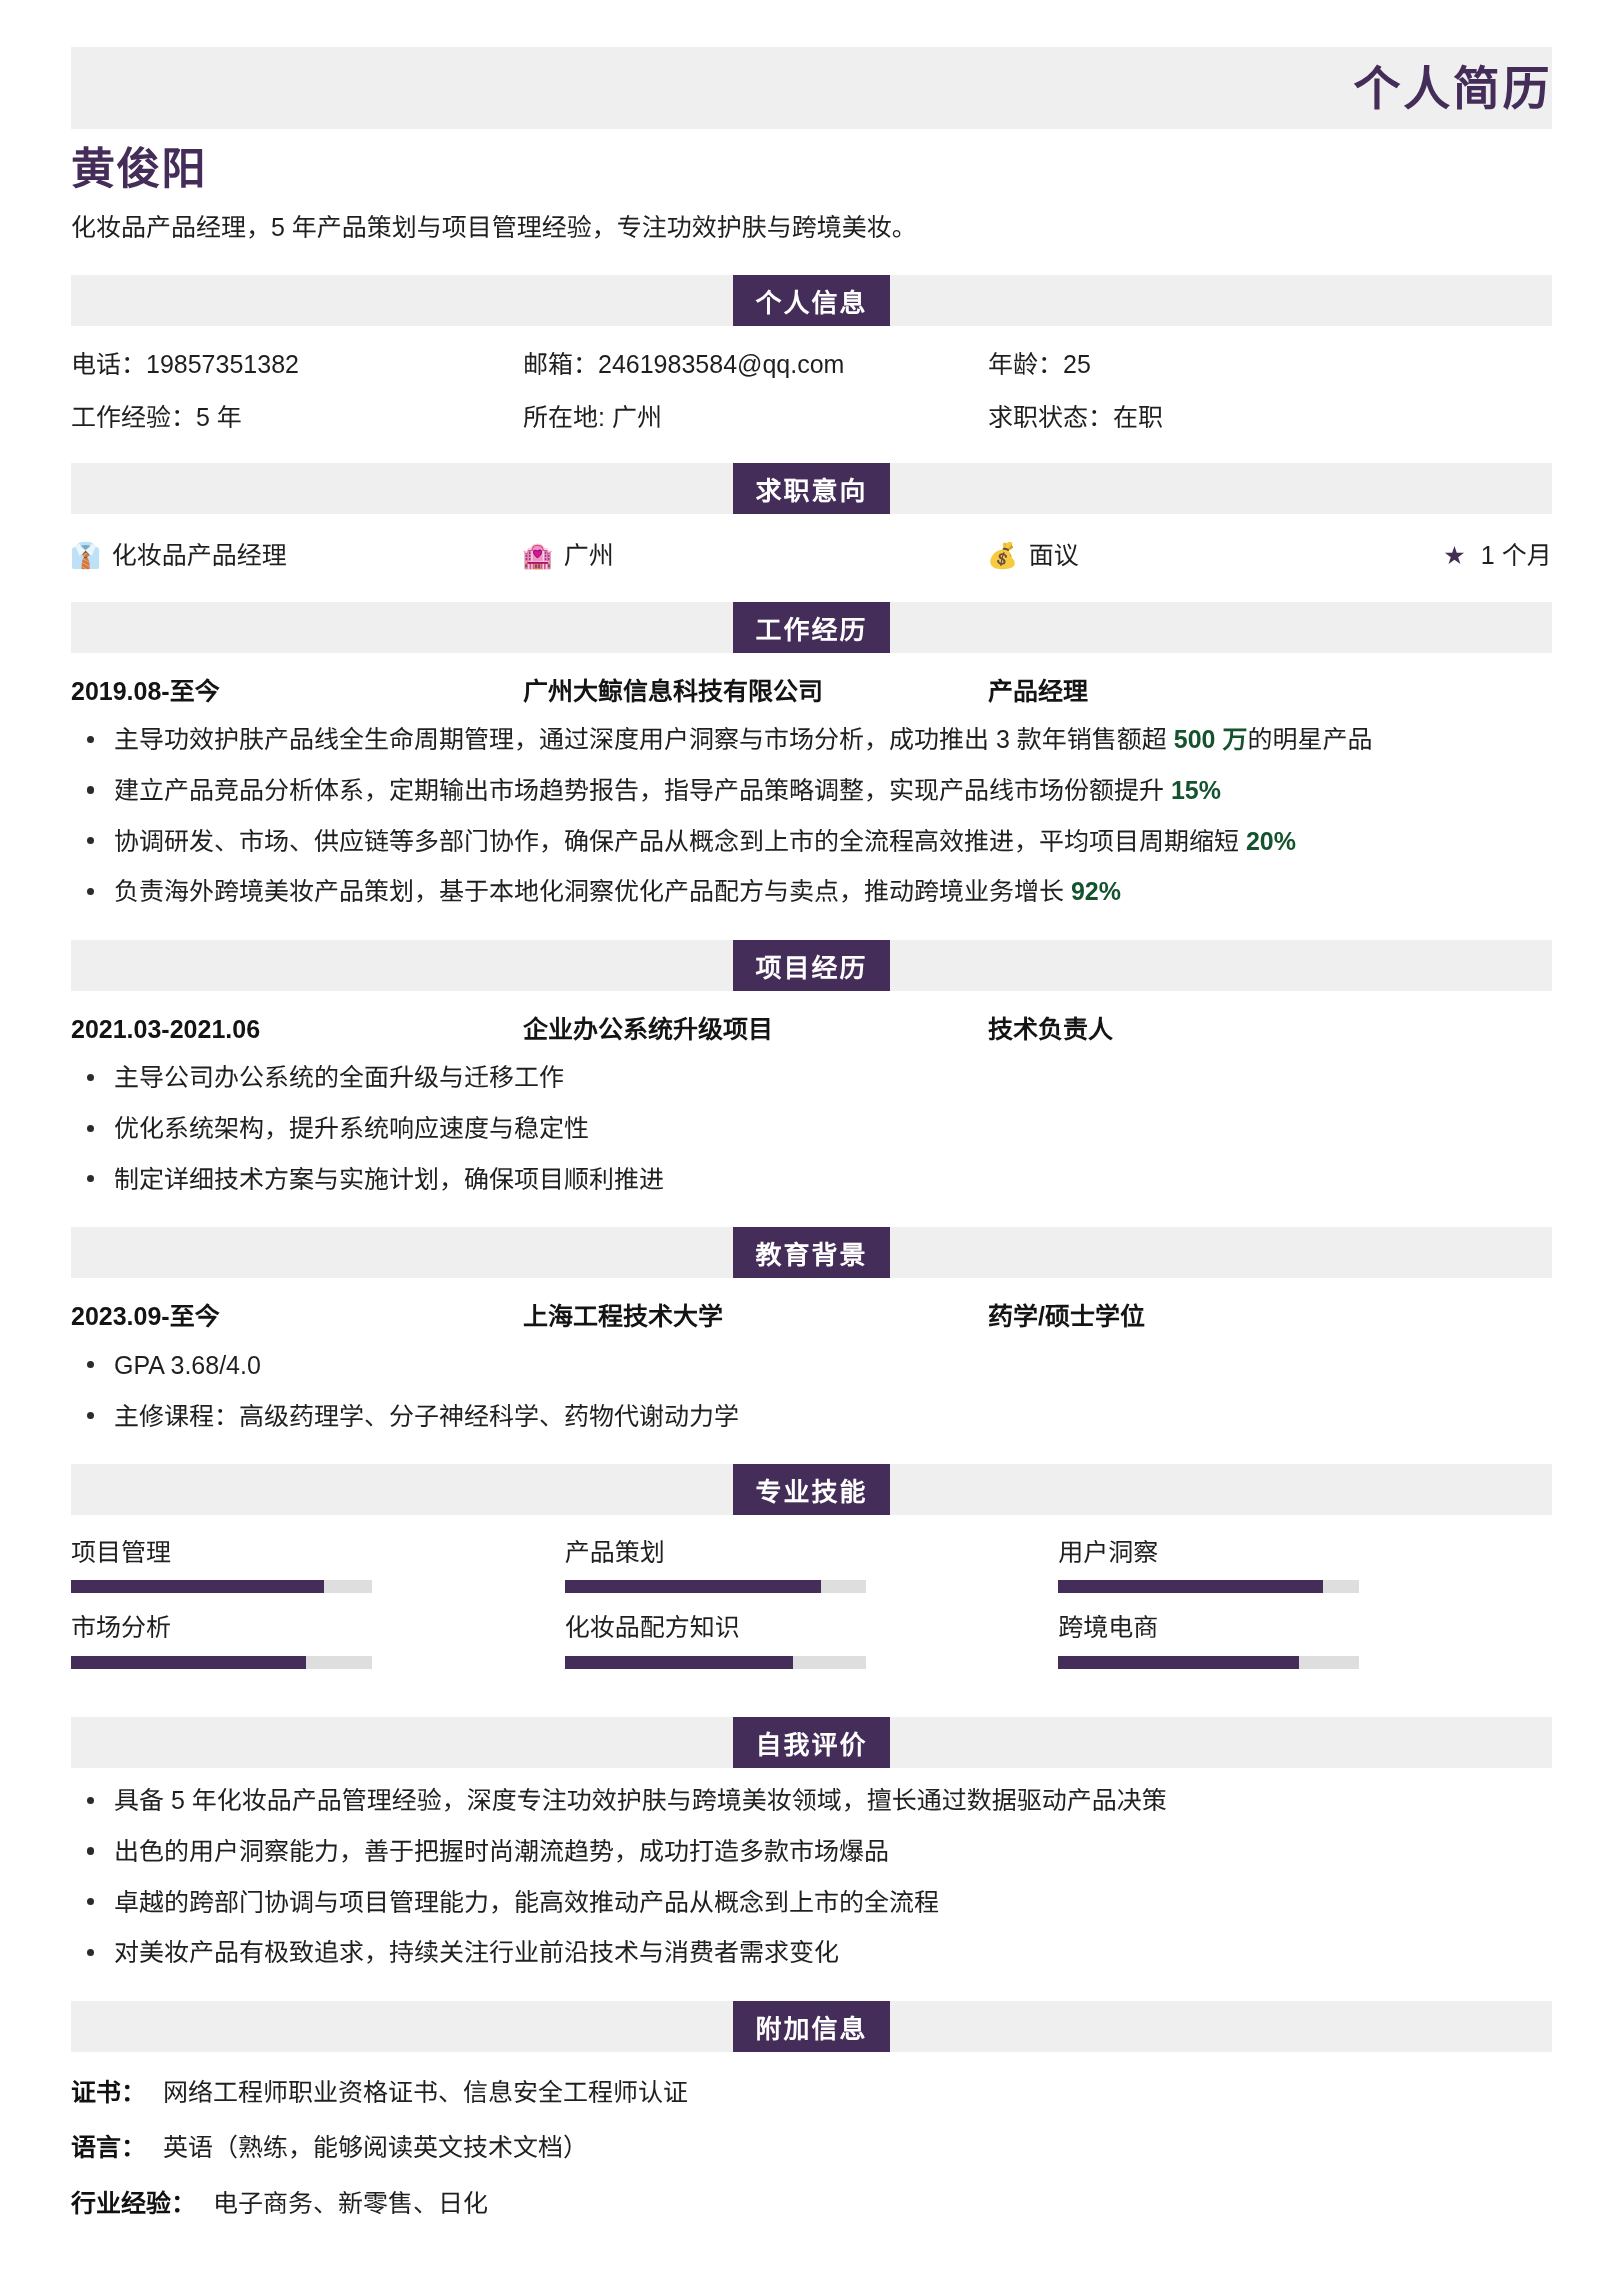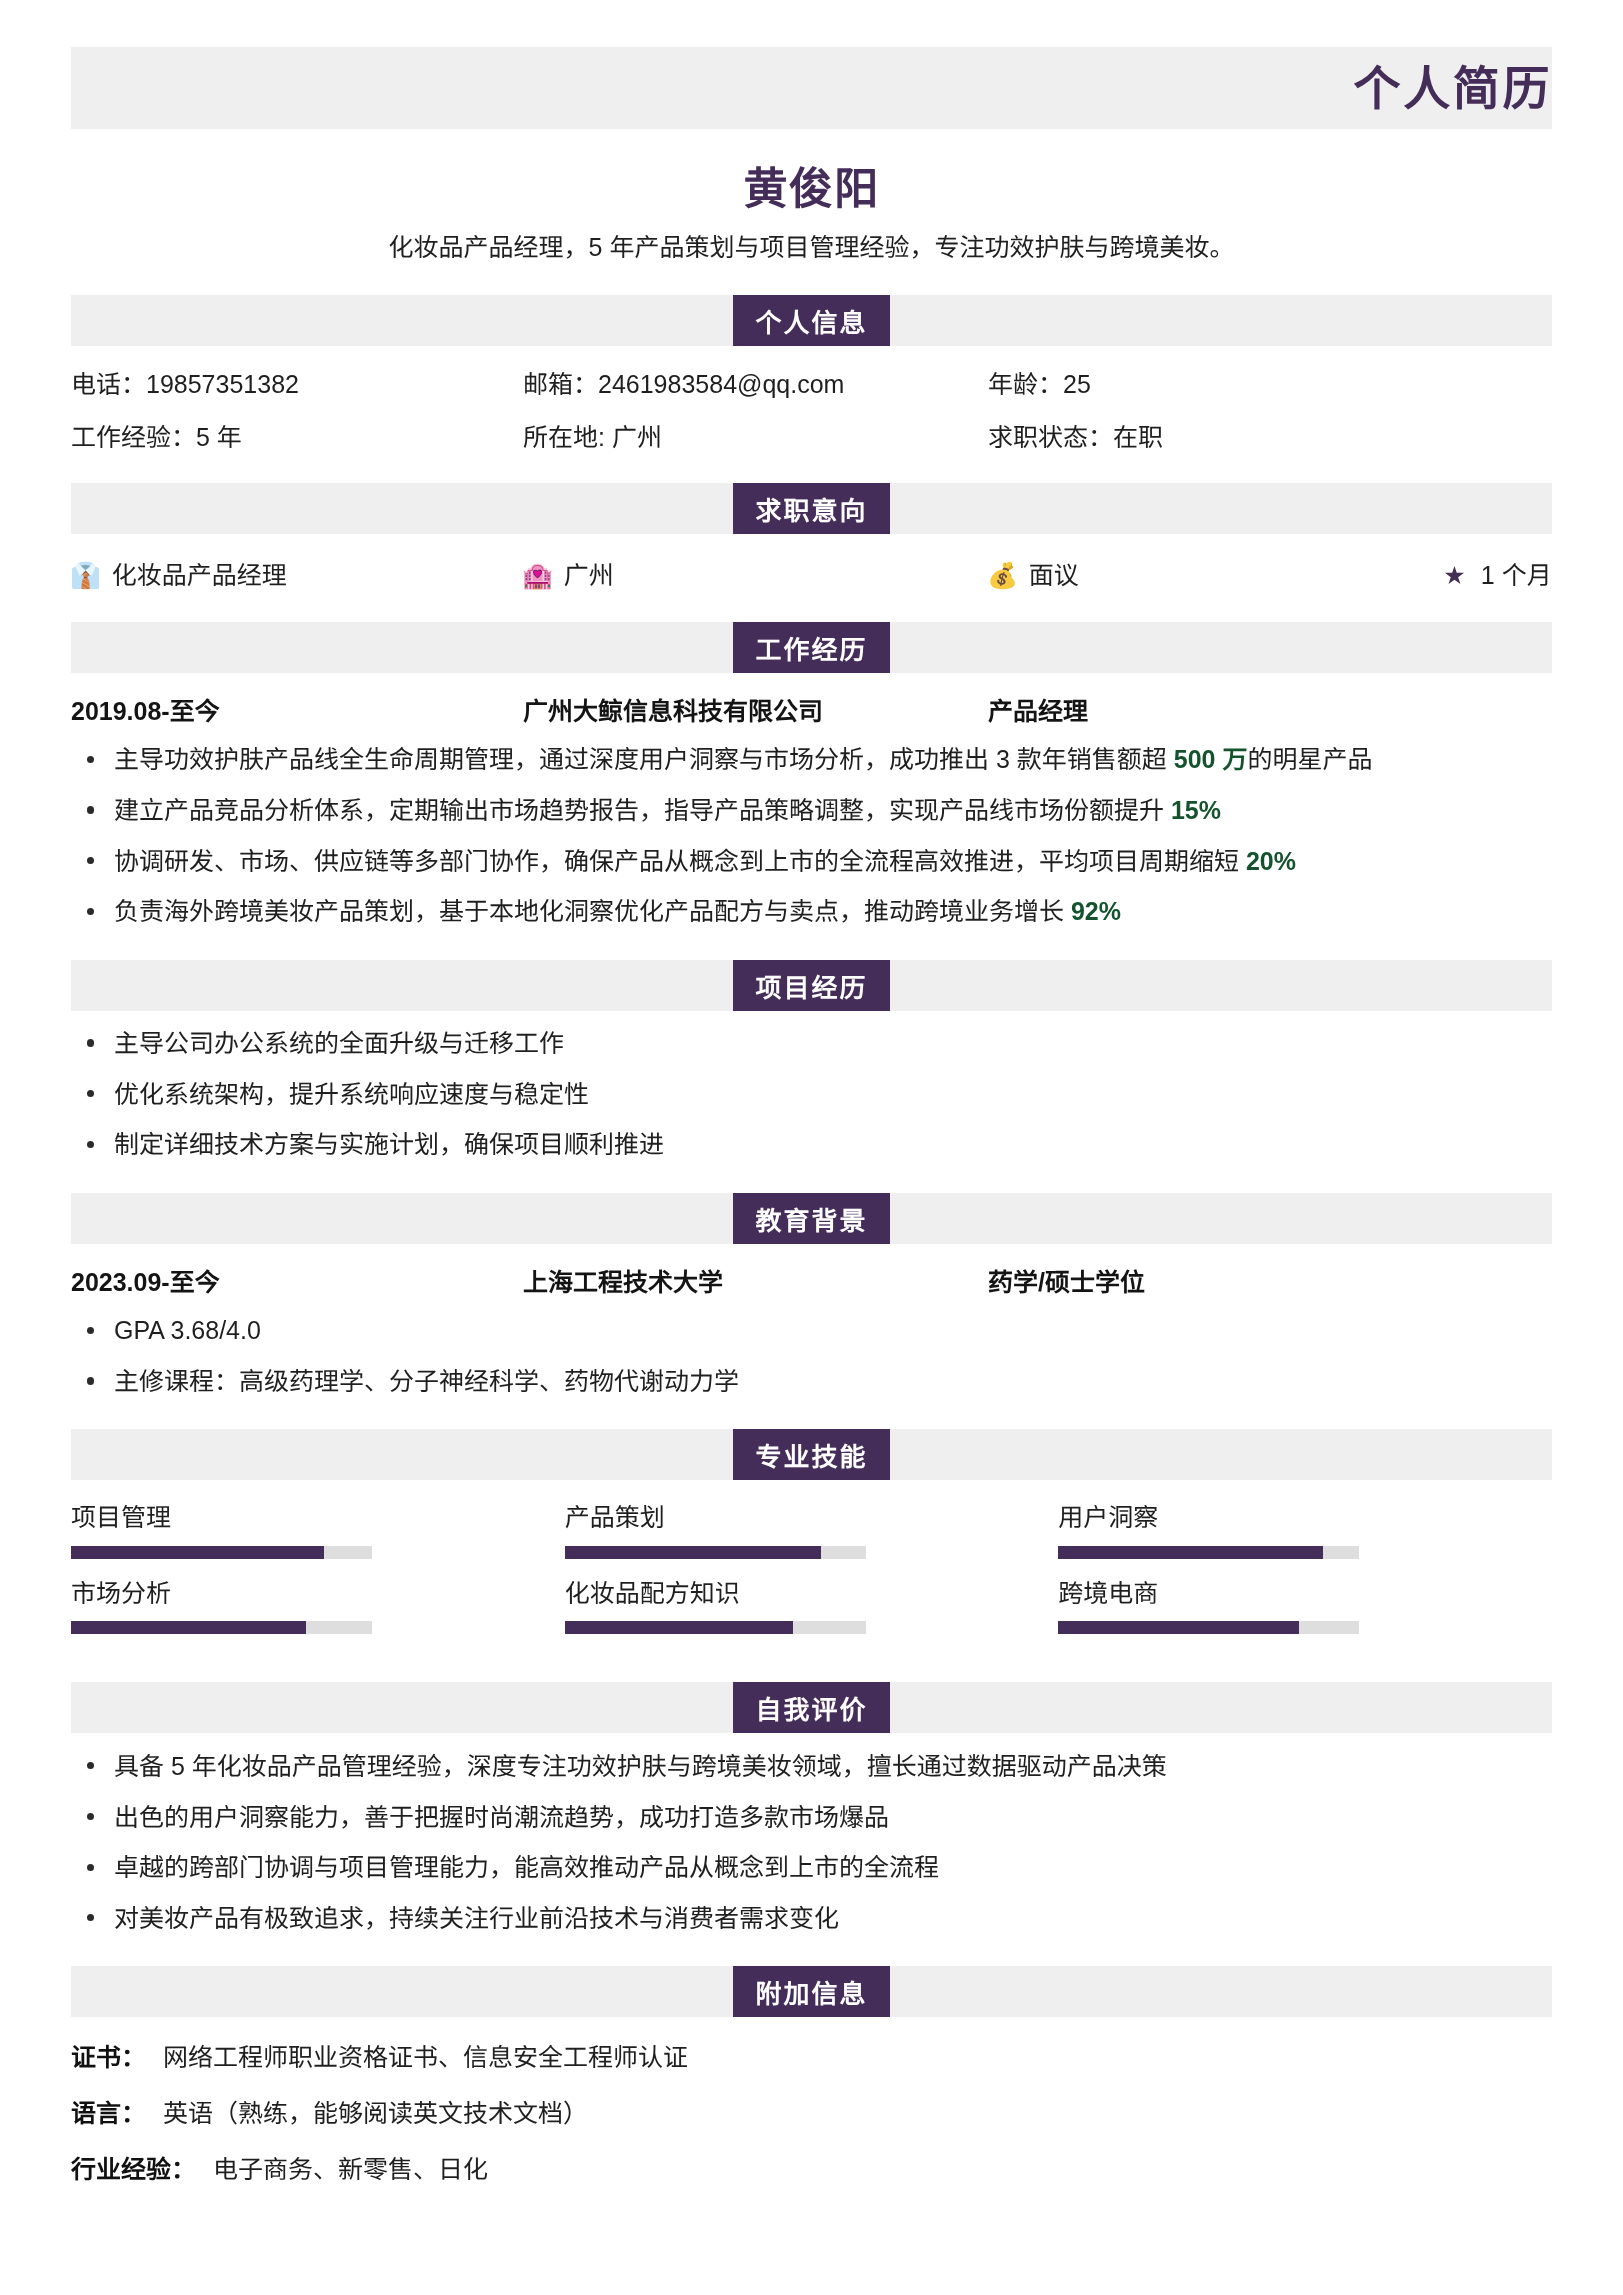--- a/index.html
+++ b/index.html
@@ -37,22 +37,21 @@
   .banner-title {
     font-size: 47px;
     font-weight: 700;
     color: #452D59;
     letter-spacing: 2.6px;
     line-height: 1;
   }
 
   
   .name-block {
-    margin: 37px 71px 0 71px;
-    text-align: center;
+    margin: 17px 71px 0 71px;
   }
   .person-name {
     font-size: 44px;
     font-weight: 700;
     color: #452D59;
     line-height: 1.05;
     letter-spacing: 1.3px;
   }
   .person-summary {
     margin-top: 17px;
@@ -279,20 +278,25 @@
       <li><span>建立产品竞品分析体系，定期输出市场趋势报告，指导产品策略调整，实现产品线市场份额提升 </span><span class="hl">15%</span><span></span></li>
       <li><span>协调研发、市场、供应链等多部门协作，确保产品从概念到上市的全流程高效推进，平均项目周期缩短 </span><span class="hl">20%</span><span></span></li>
       <li><span>负责海外跨境美妆产品策划，基于本地化洞察优化产品配方与卖点，推动跨境业务增长 </span><span class="hl">92%</span><span></span></li>
     </ul>
   </div>
 
   <div class="section">
     <div class="sec-head">
       <div class="sec-head-tag">项目经历</div>
     </div>
+    <div class="entry-head">
+      <span>2021.03-2021.06</span>
+      <span>企业办公系统升级项目</span>
+      <span>技术负责人</span>
+    </div>
     <ul class="bullets">
       <li><span>主导公司办公系统的全面升级与迁移工作</span></li>
       <li><span>优化系统架构，提升系统响应速度与稳定性</span></li>
       <li><span>制定详细技术方案与实施计划，确保项目顺利推进</span></li>
     </ul>
   </div>
 
   <div class="section">
     <div class="sec-head">
       <div class="sec-head-tag">教育背景</div>

